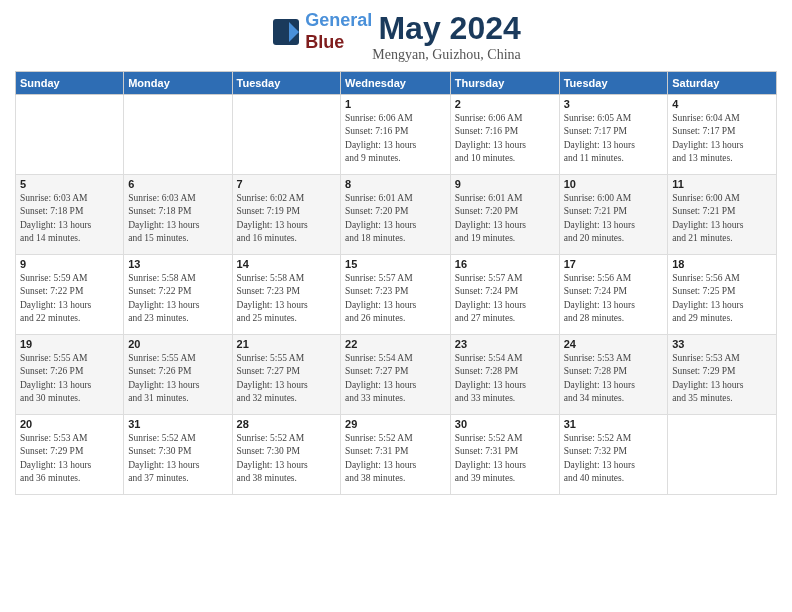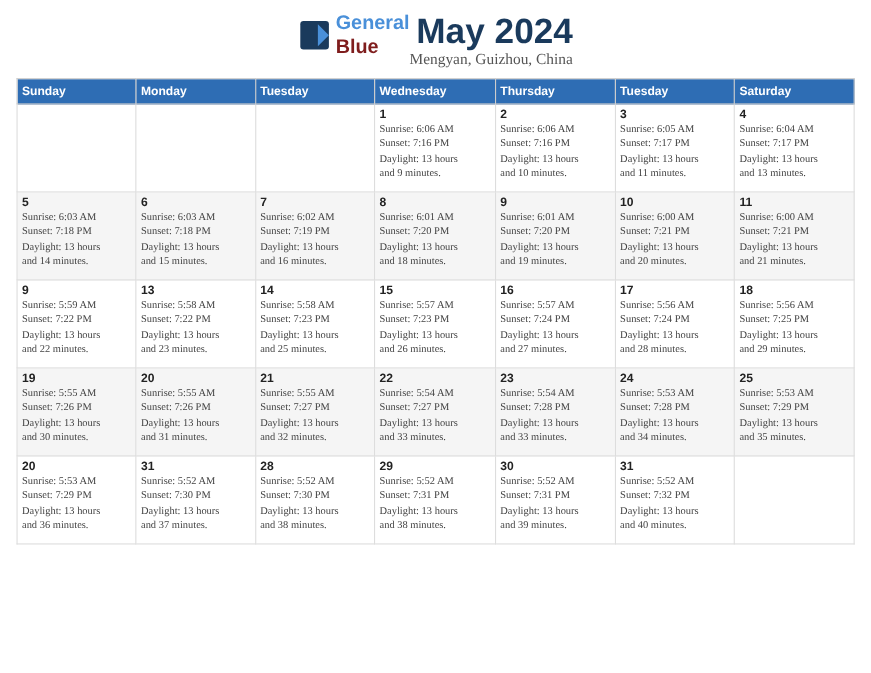--- a/index.html
+++ b/index.html
@@ -230,21 +230,21 @@
           </td>
           <td>
             <span class="day-number">23</span>
             <div class="day-info">Sunrise: 5:54 AM<br>Sunset: 7:28 PM<br>Daylight: 13 hours<br>and 33 minutes.</div>
           </td>
           <td>
             <span class="day-number">24</span>
             <div class="day-info">Sunrise: 5:53 AM<br>Sunset: 7:28 PM<br>Daylight: 13 hours<br>and 34 minutes.</div>
           </td>
           <td>
-            <span class="day-number">25</span>
+            <span class="day-number">33</span>
             <div class="day-info">Sunrise: 5:53 AM<br>Sunset: 7:29 PM<br>Daylight: 13 hours<br>and 35 minutes.</div>
           </td>
         </tr>
         <tr>
           <td>
             <span class="day-number">20</span>
             <div class="day-info">Sunrise: 5:53 AM<br>Sunset: 7:29 PM<br>Daylight: 13 hours<br>and 36 minutes.</div>
           </td>
           <td>
             <span class="day-number">31</span>

